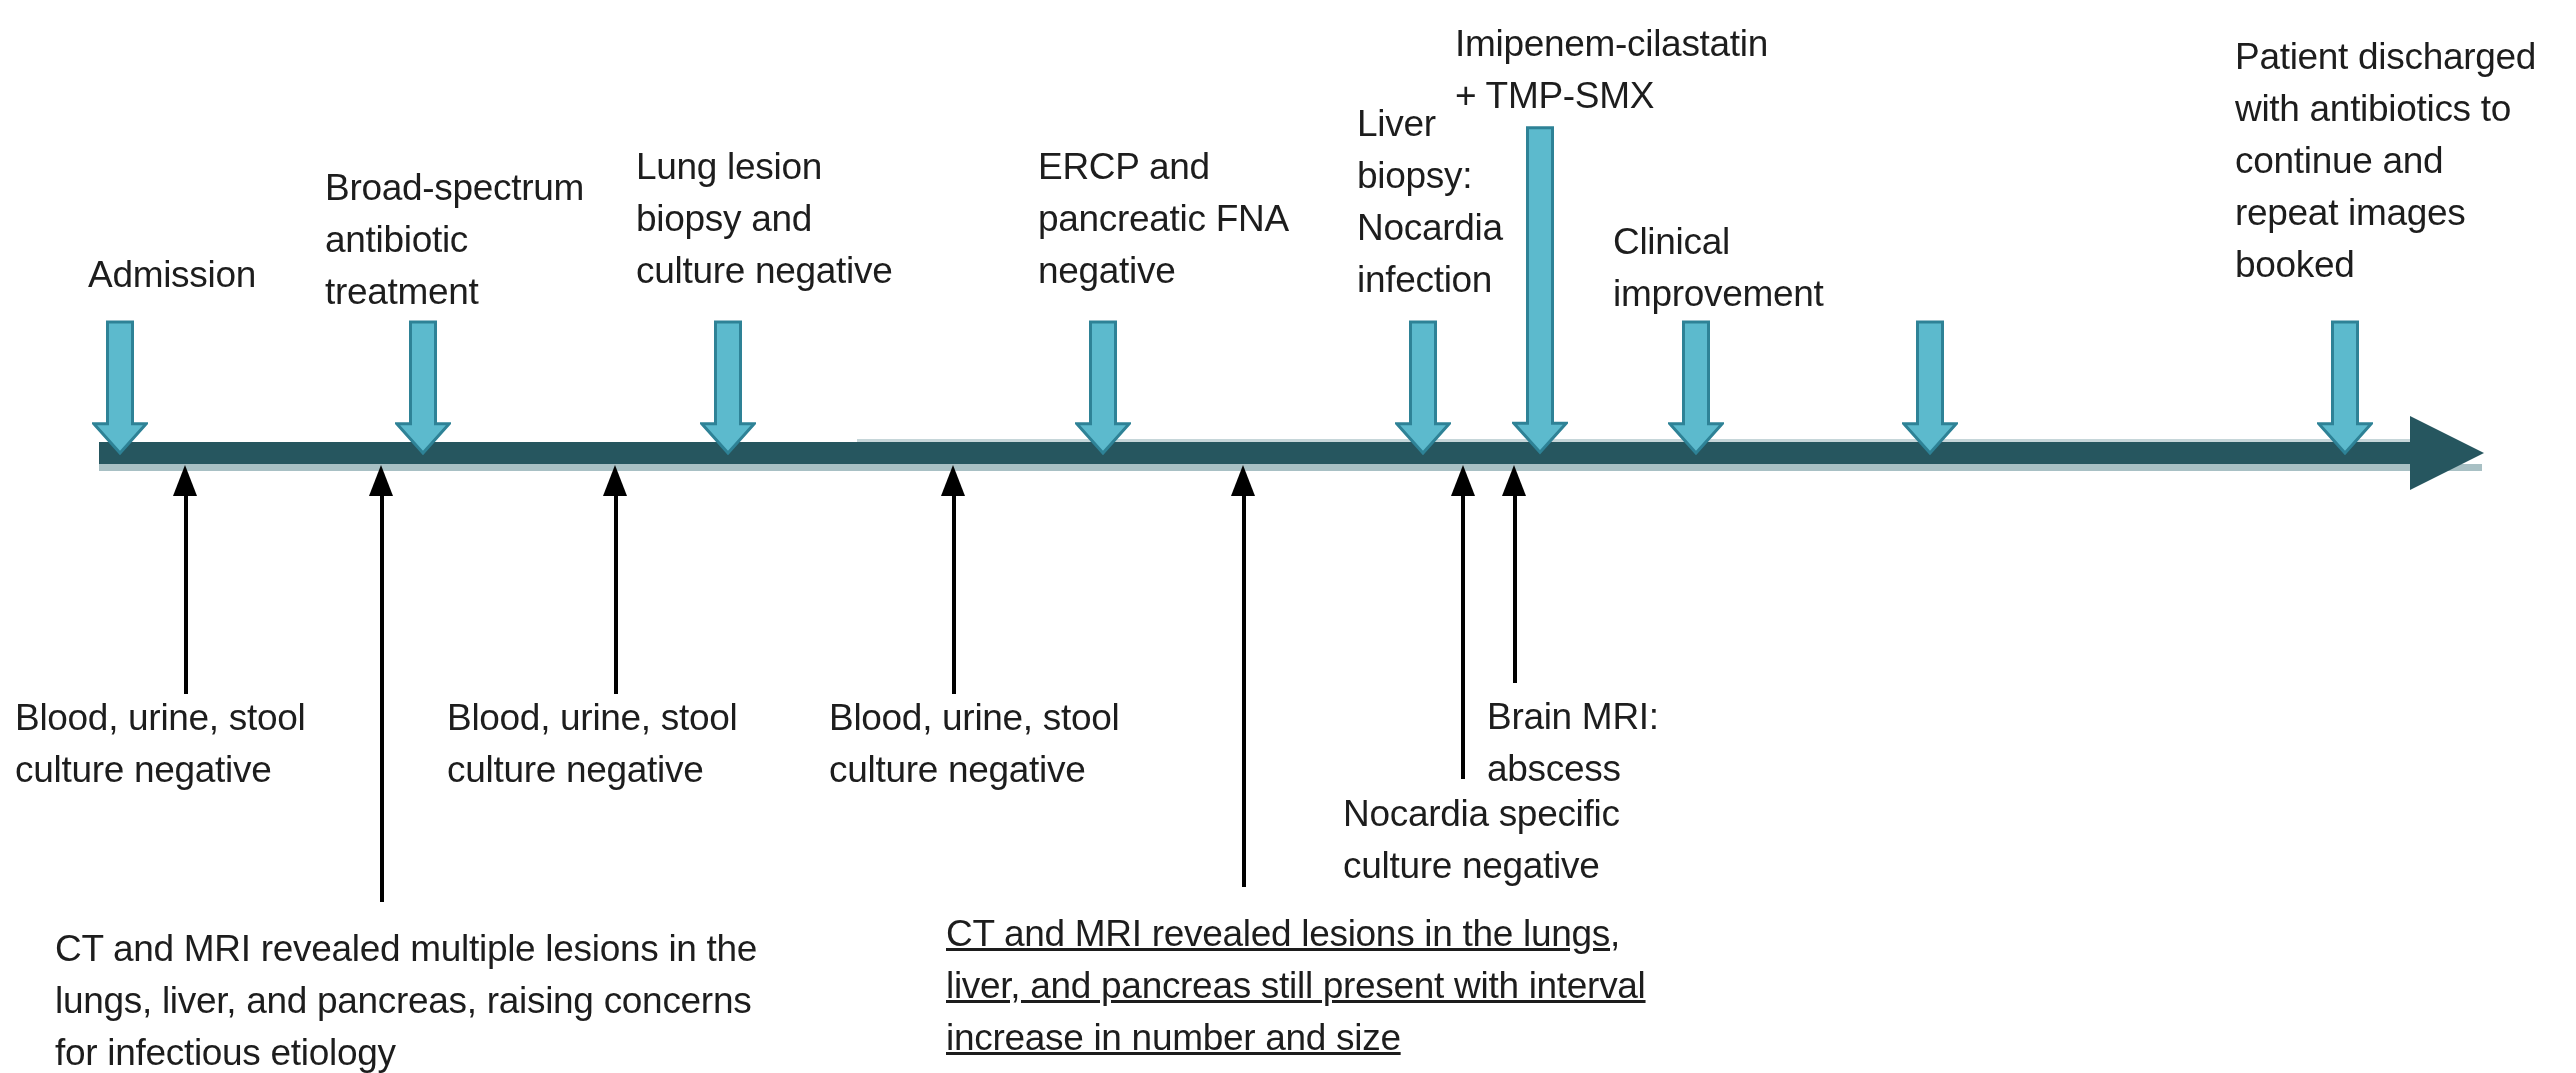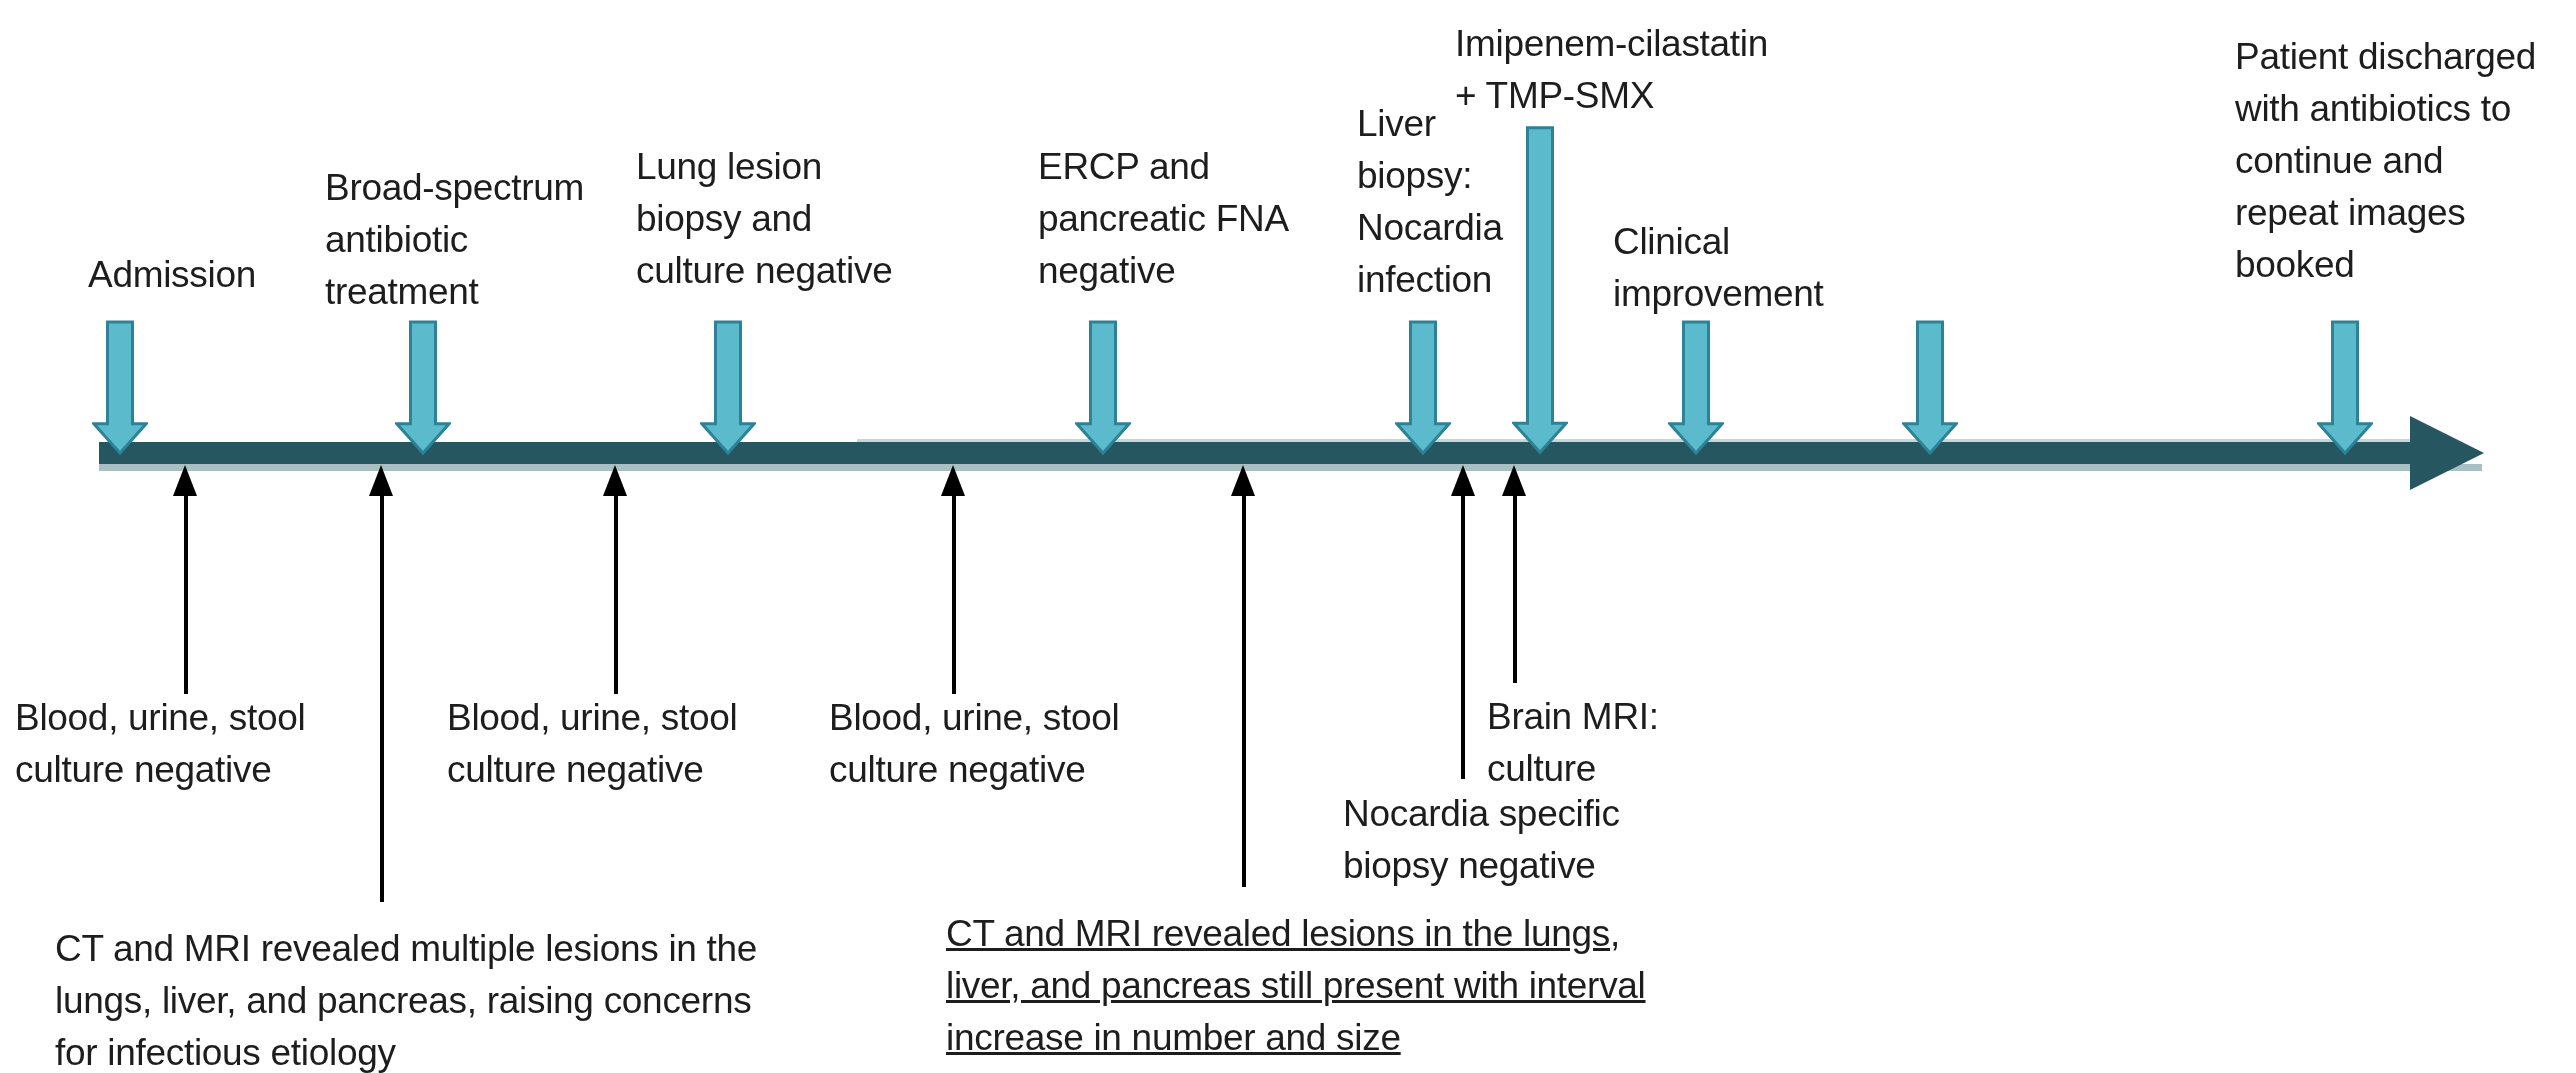--- a/index.html
+++ b/index.html
@@ -103,19 +103,19 @@
     <div class="lbl" style="left: 829px; top: 692px;">Blood, urine, stool
 culture negative</div>
     <div class="finding-head" style="left: 1231px; top: 465px; border-left: 12.6px solid transparent; border-right: 12.6px solid transparent; border-bottom: 31px solid rgb(0, 0, 0);"></div>
     <div class="finding-shaft" style="left: 1242px; top: 494px; width: 3.6px; height: 393px; background: rgb(0, 0, 0);"></div>
     <div class="lbl" style="left: 946px; top: 908px; text-decoration: underline;">CT and MRI revealed lesions in the lungs,
 liver, and pancreas still present with interval
 increase in number and size</div>
     <div class="finding-head" style="left: 1451px; top: 465px; border-left: 12.6px solid transparent; border-right: 12.6px solid transparent; border-bottom: 31px solid rgb(0, 0, 0);"></div>
     <div class="finding-shaft" style="left: 1461px; top: 494px; width: 3.6px; height: 285px; background: rgb(0, 0, 0);"></div>
     <div class="lbl" style="left: 1343px; top: 788px;">Nocardia specific
-biopsy negative</div>
+culture negative</div>
     <div class="finding-head" style="left: 1502px; top: 465px; border-left: 12.6px solid transparent; border-right: 12.6px solid transparent; border-bottom: 31px solid rgb(0, 0, 0);"></div>
     <div class="finding-shaft" style="left: 1513px; top: 494px; width: 3.6px; height: 189px; background: rgb(0, 0, 0);"></div>
     <div class="lbl" style="left: 1487px; top: 691px;">Brain MRI:
-culture</div>
+abscess</div>
   </div>
 
 
 </body></html>

